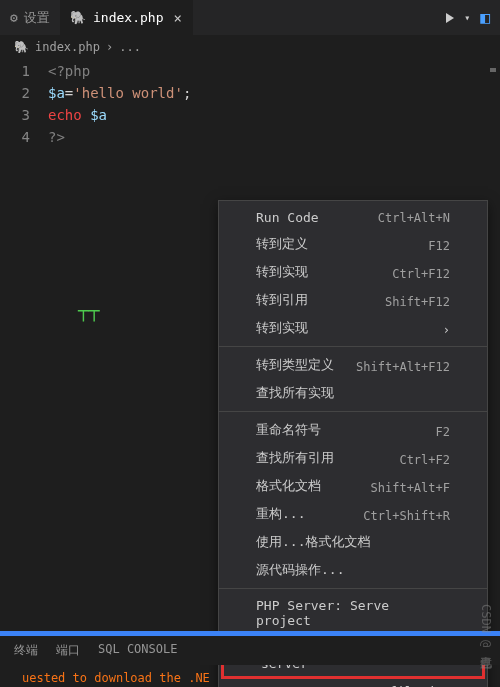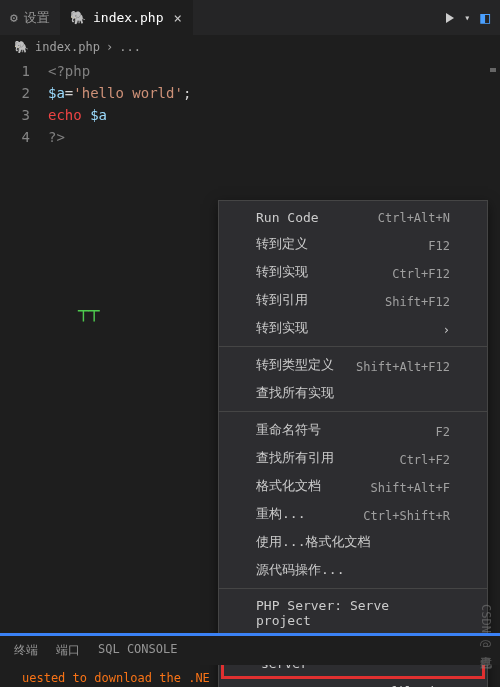--- a/index.html
+++ b/index.html
@@ -22,21 +22,21 @@
 .keyword{color:#ef4444}
 .eq{color:#d4d4d4}
 .cursor-mark{position:absolute;left:78px;top:300px;color:#4ec94e;font-size:18px;font-family:monospace}
 .menu{position:absolute;right:12px;top:200px;width:270px;background:#2d2d30;border:1px solid #454545;box-shadow:0 4px 12px rgba(0,0,0,0.5);padding:4px 0}
 .menu-item{display:flex;align-items:flex-end;justify-content:space-between;padding:5px 37px;font-size:13px;color:#ccc}
 .menu-item.highlighted{background:#094771;color:#fff}
 .menu-item .sc{color:#a0a0a0;font-size:12px}
 .menu-sep{height:1px;background:#454545;margin:4px 0}
 .chevron{color:#ccc;font-size:12px}
 .red-box{border:3px solid #e03030;margin:0 2px}
-.bottom-panel{position:absolute;bottom:22px;left:0;right:0;display:flex;gap:18px;padding:6px 14px;border-top:3px solid #3b82f6;font-size:12px;color:#969696;background:#1e1e1e}
+.bottom-panel{position:absolute;bottom:22px;left:0;right:0;display:flex;gap:18px;padding:6px 14px;border-top:5px solid #3b82f6;font-size:12px;color:#969696;background:#1e1e1e}
 .bottom-text{position:absolute;bottom:2px;left:16px;padding:0 6px;color:#f97316;font-size:12px;white-space:nowrap}
 .watermark{position:absolute;right:6px;bottom:40px;color:#888;font-size:12px;writing-mode:vertical-rl;text-orientation:mixed;opacity:.5}
 .scroll-ind{position:absolute;right:4px;top:68px;width:6px;height:4px;background:#666}
 </style>
 </head>
 <body>
 
 <div class="tabbar">
   <div class="tab">
     <span>⚙</span>

